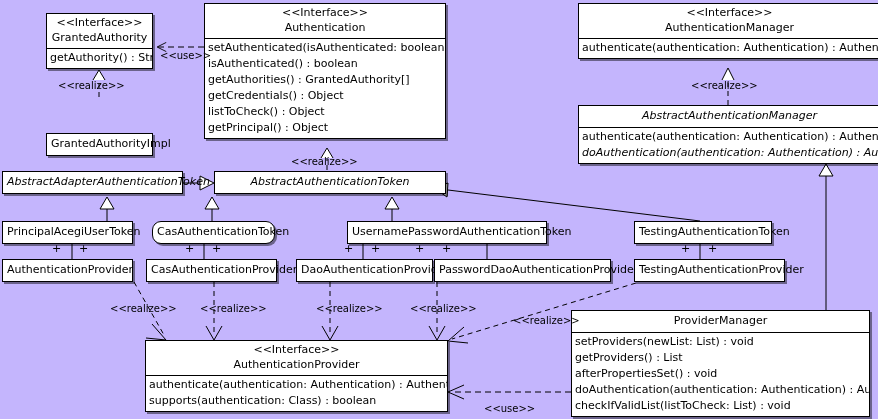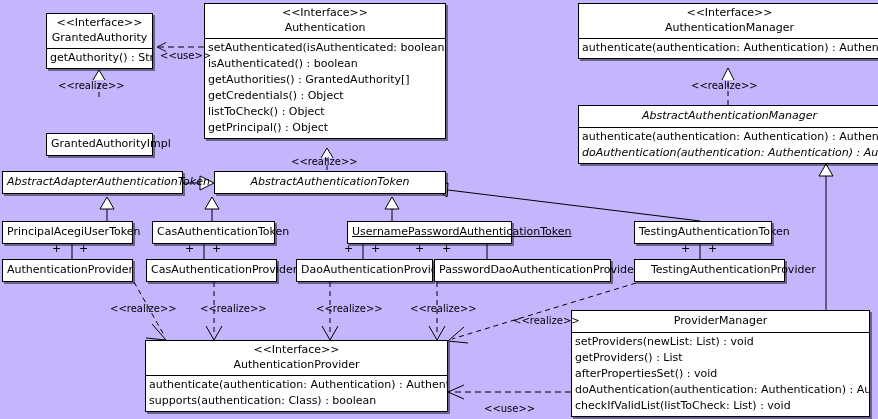--- a/index.html
+++ b/index.html
@@ -221,27 +221,27 @@
       <span class="cname italic">AbstractAuthenticationToken</span>
     </div>
   </div>
 
   <div class="uml-box" style="left:2px; top:221px; width:131px;">
     <div class="hdr compact">
       <span class="cname">PrincipalAcegiUserToken</span>
     </div>
   </div>
 
-  <div class="uml-box" style="left:152px; top:221px; width:123px;">
+  <div class="uml-box" style="left:152px; top:221px; width:123px;border-radius:9px;">
     <div class="hdr compact">
       <span class="cname">CasAuthenticationToken</span>
     </div>
   </div>
 
-  <div class="uml-box" style="left:347px; top:221px; width:165px;text-decoration:underline;">
+  <div class="uml-box" style="left:347px; top:221px; width:200px;">
     <div class="hdr compact">
       <span class="cname">UsernamePasswordAuthenticationToken</span>
     </div>
   </div>
 
   <div class="uml-box" style="left:634px; top:221px; width:138px;">
     <div class="hdr compact">
       <span class="cname">TestingAuthenticationToken</span>
     </div>
   </div>
@@ -263,21 +263,21 @@
       <span class="cname">DaoAuthenticationProvider</span>
     </div>
   </div>
 
   <div class="uml-box" style="left:434px; top:259px; width:177px;">
     <div class="hdr compact">
       <span class="cname">PasswordDaoAuthenticationProvider</span>
     </div>
   </div>
 
-  <div class="uml-box" style="left:634px; top:259px; width:151px;padding-left:12px;">
+  <div class="uml-box" style="left:634px; top:259px; width:151px;">
     <div class="hdr compact">
       <span class="cname">TestingAuthenticationProvider</span>
     </div>
   </div>
 
   <div class="uml-box" style="left:145px; top:340px; width:303px;">
     <div class="hdr">
       <span class="stereo">&lt;&lt;Interface&gt;&gt;</span>
       <span class="cname">AuthenticationProvider</span>
     </div>

